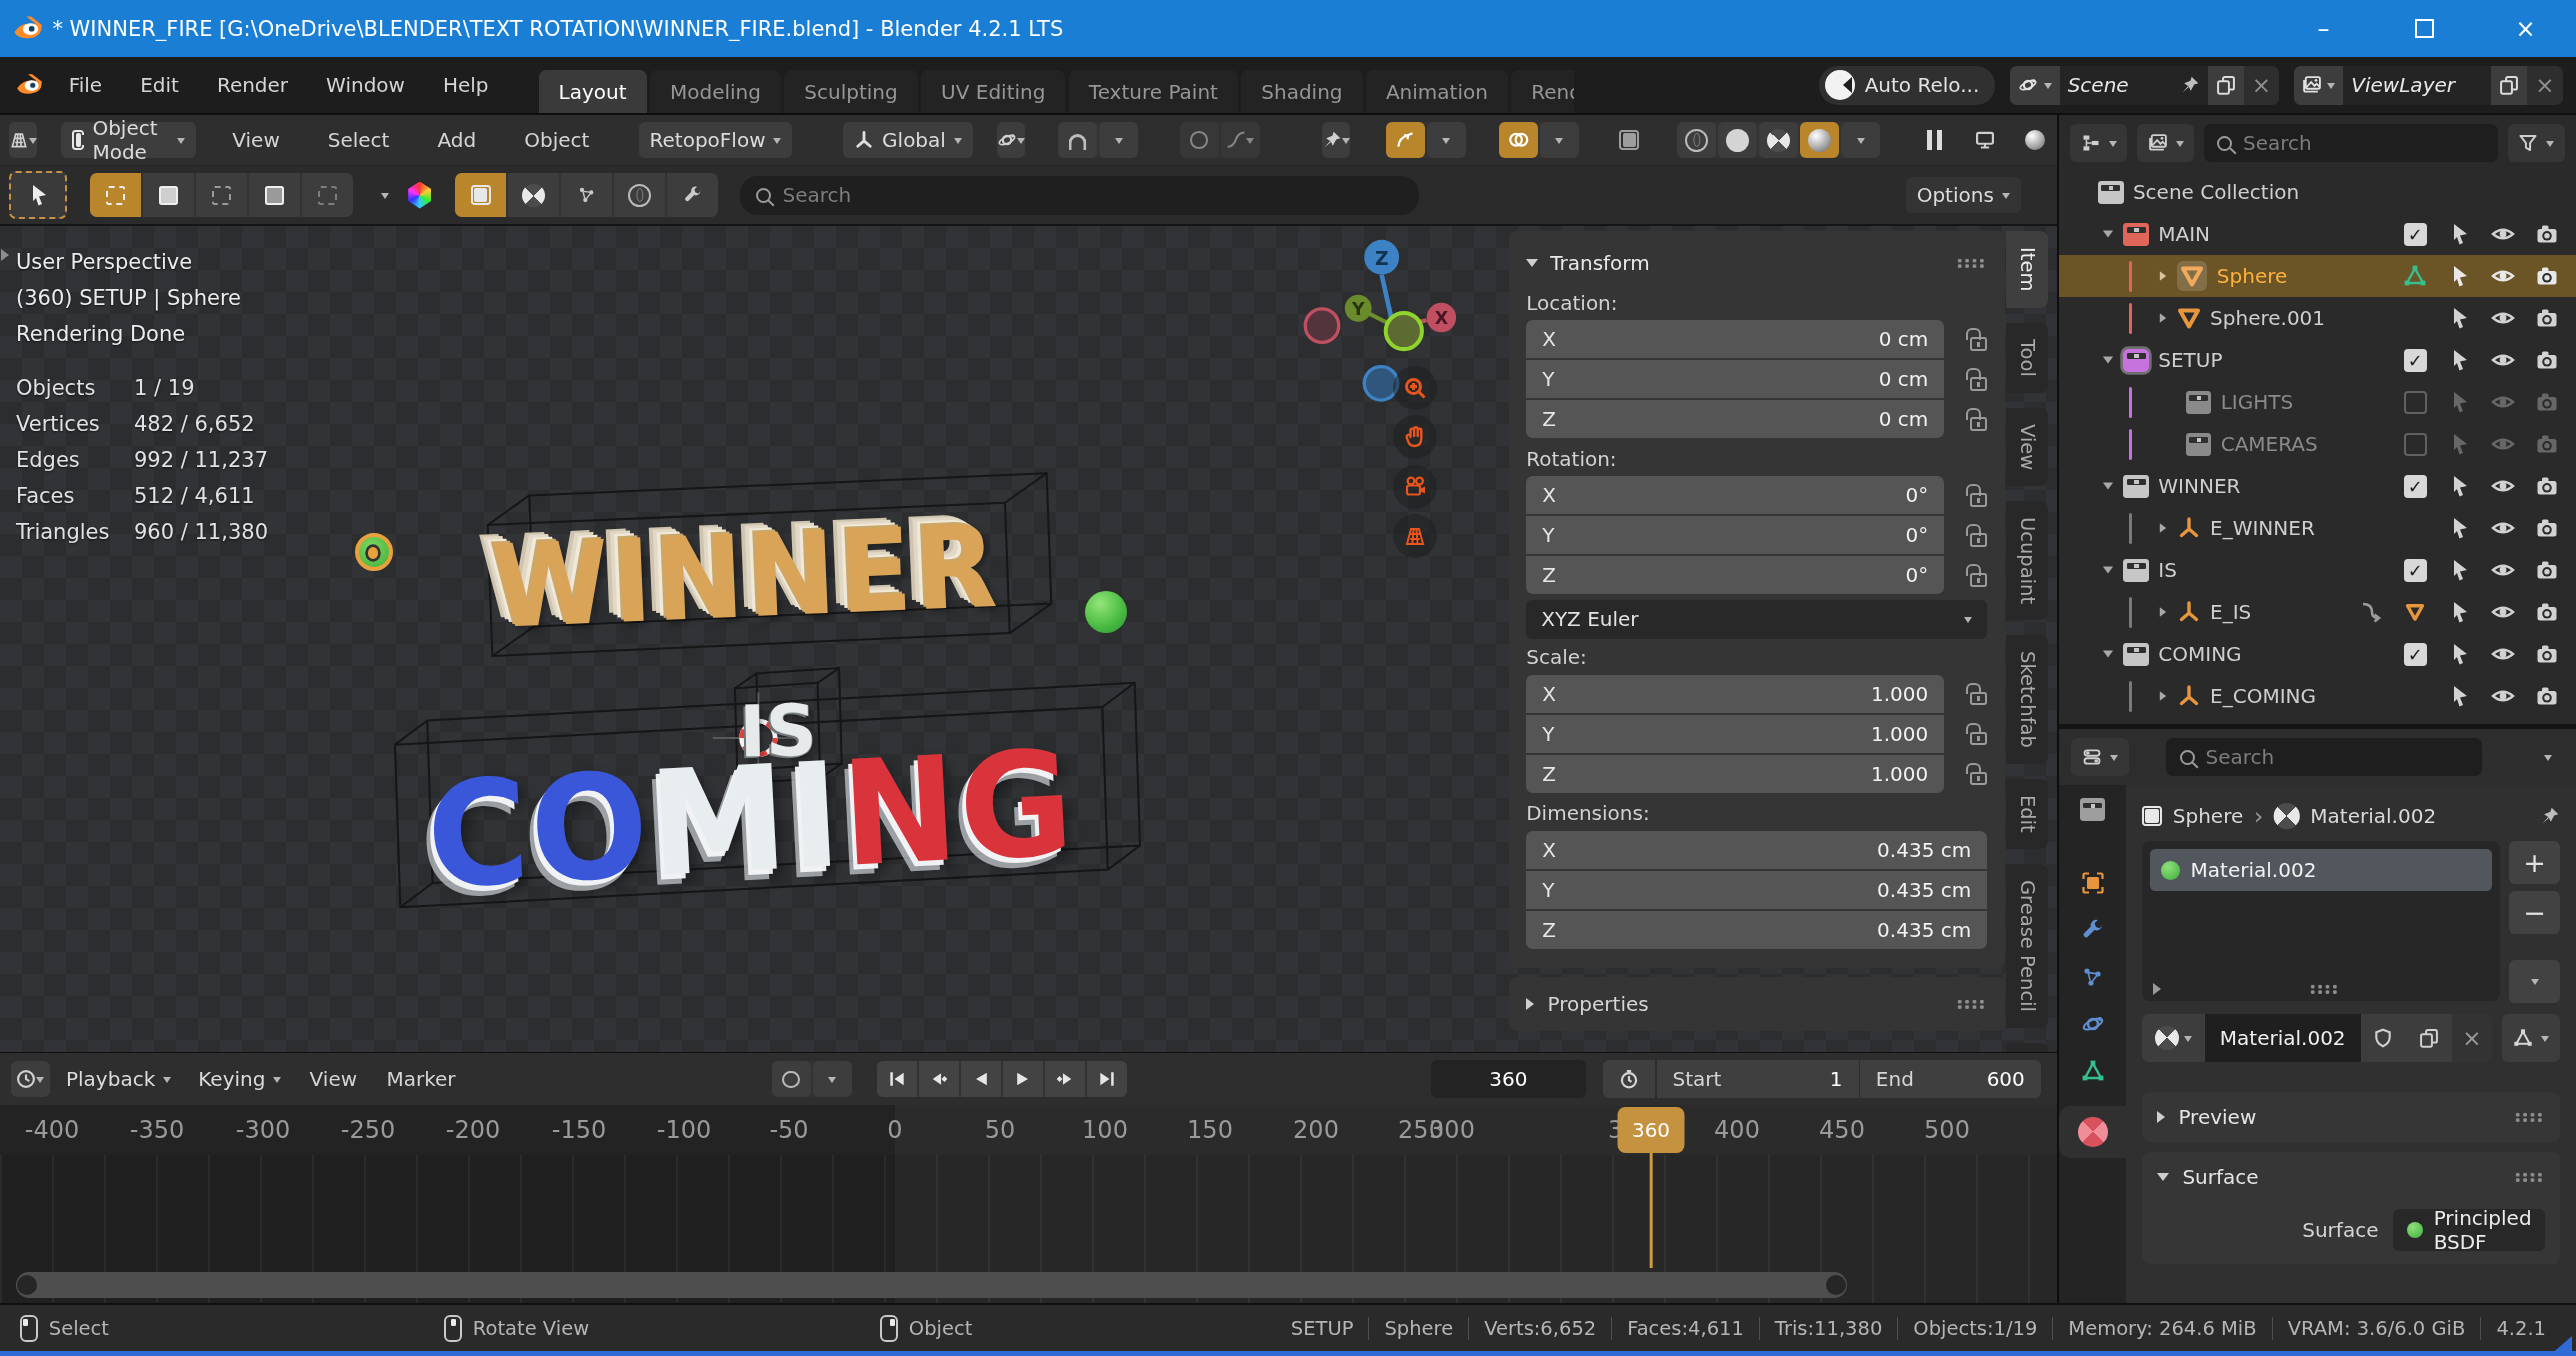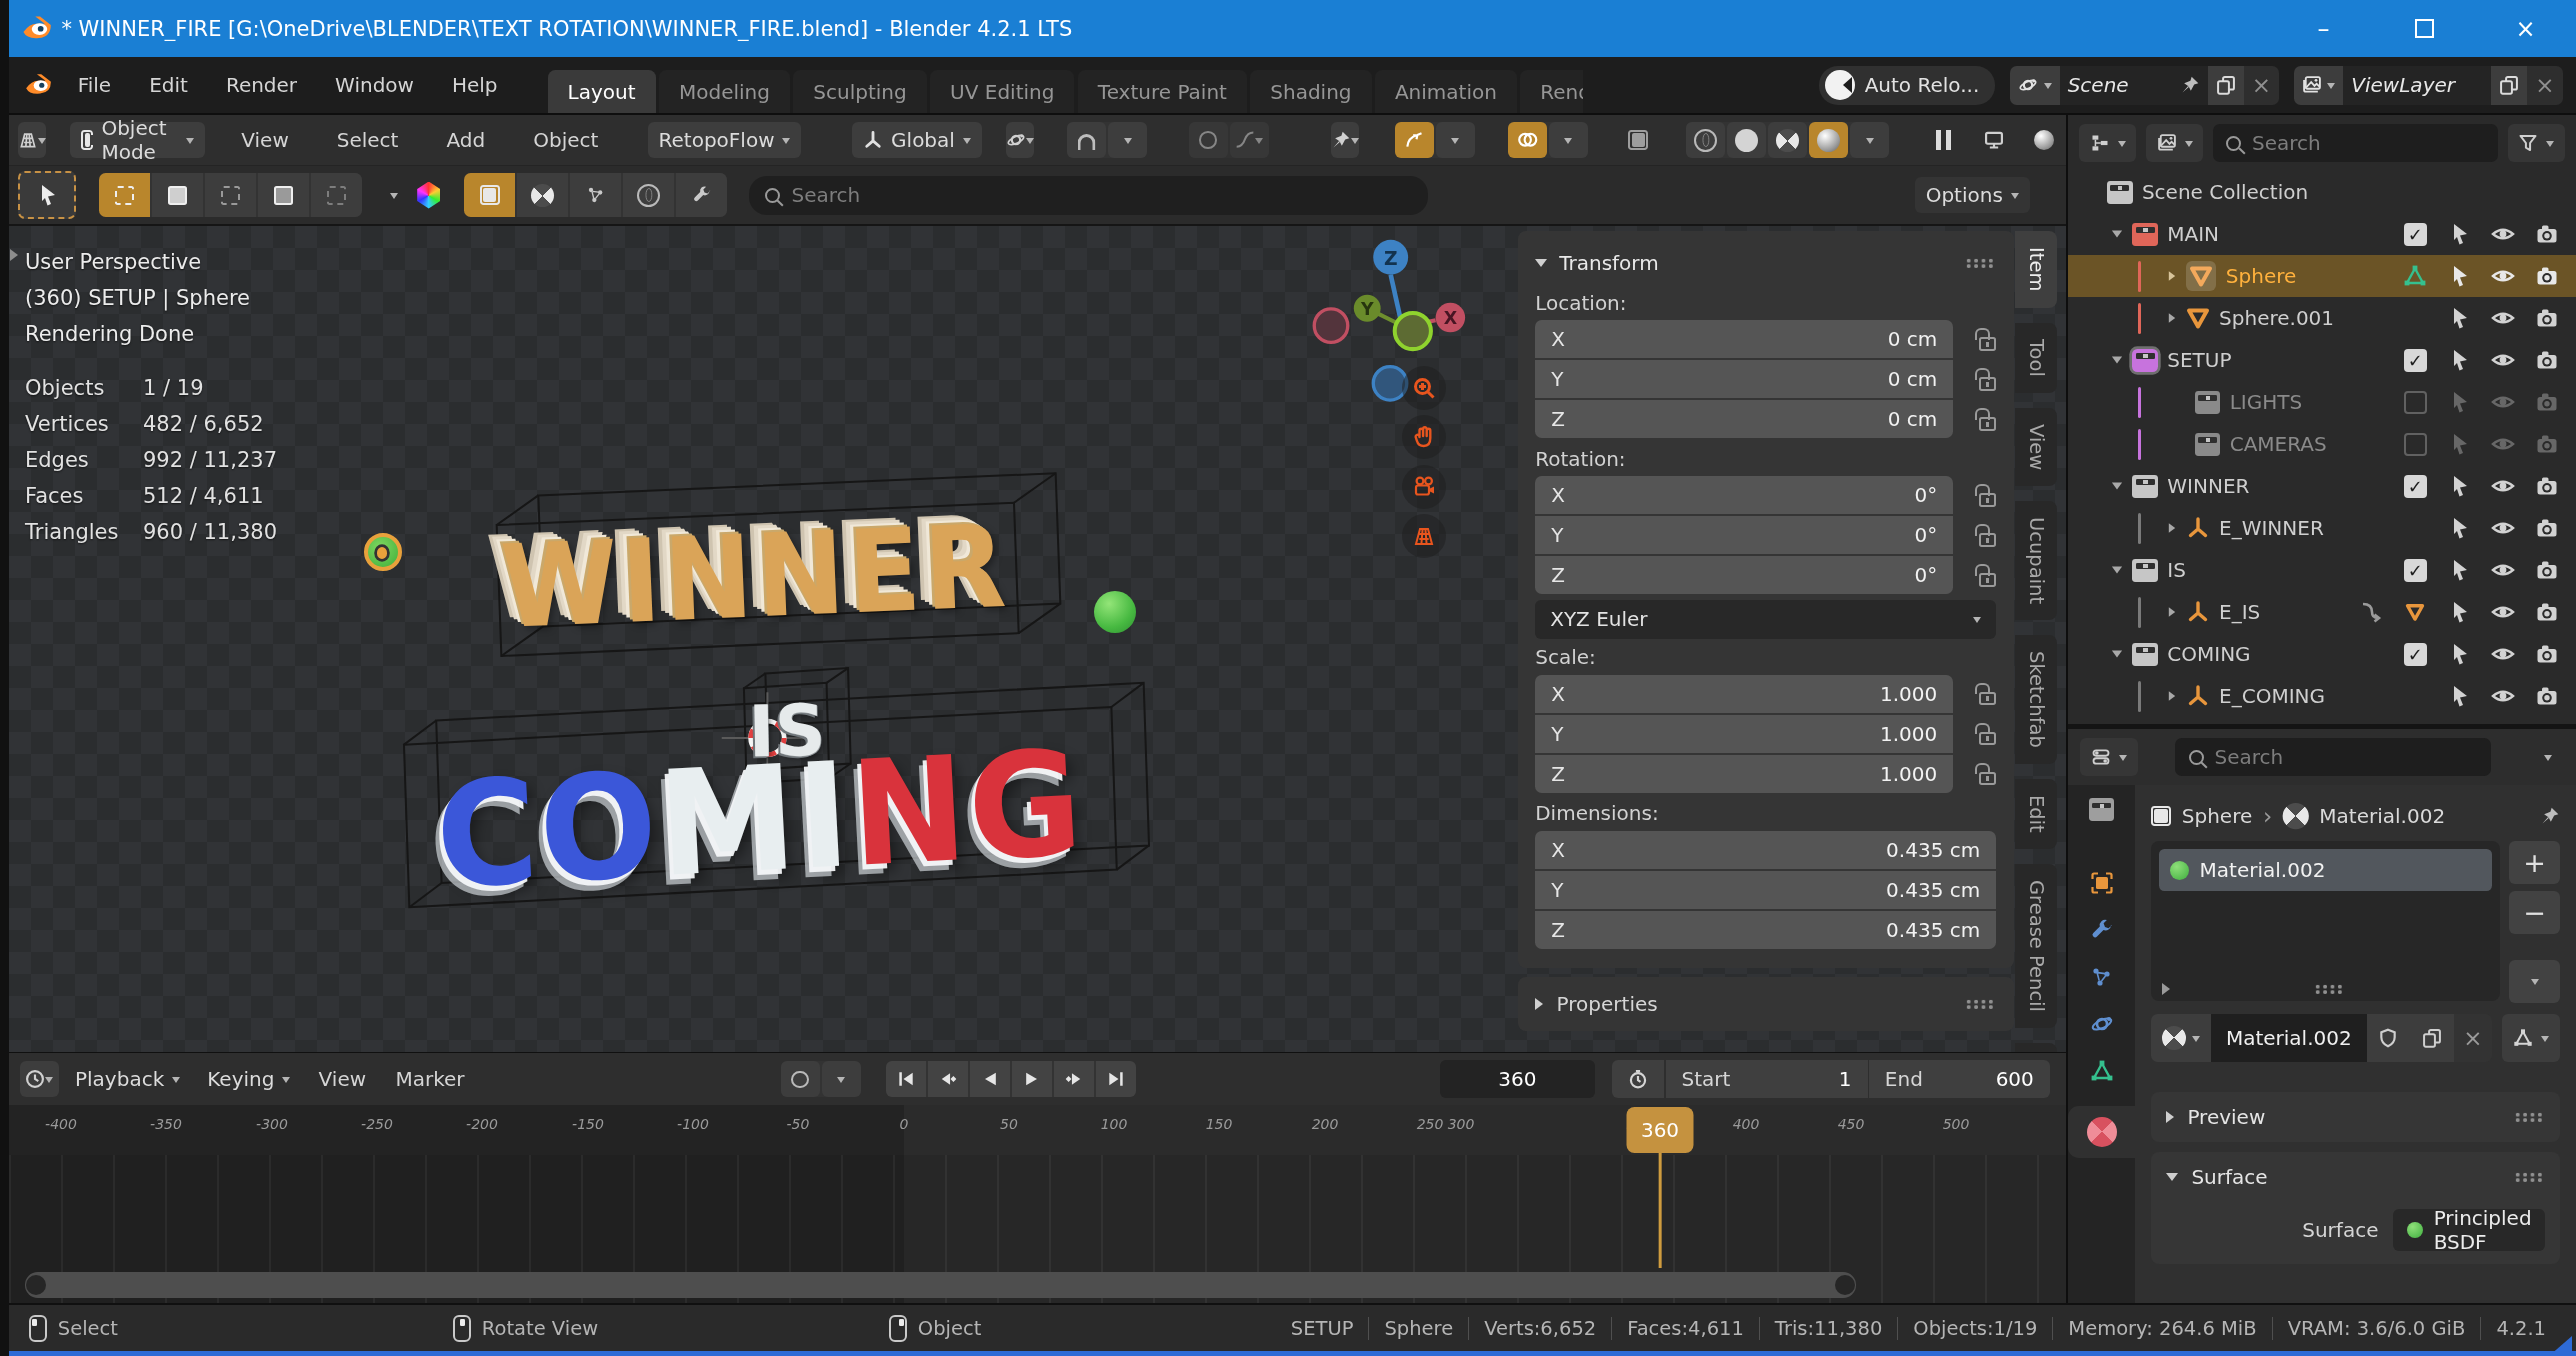--- a/index.html
+++ b/index.html
@@ -1,18 +1,18 @@
 <!DOCTYPE html>
 <html><head>
 <meta charset="utf-8">
 <style>
   *{box-sizing:border-box;margin:0;padding:0;}
   html,body{width:2576px;height:1357px;background:#111;overflow:hidden;
     font-family:"DejaVu Sans","Liberation Sans",sans-serif;font-size:20px;color:#d6d6d6;}
-  .app{position:absolute;inset:0;display:flex;flex-direction:column;padding-left:9px;}
+  .app{position:absolute;inset:0;display:flex;flex-direction:column;}
   svg{display:block;}
   input{font-family:inherit;outline:none;}
 
   
   .tb{height:57px;background:#1a7fd4;display:flex;align-items:center;color:#fff;font-size:21px;flex:none;}
   .tb-logo{margin:0 9.4px 0 12px;}
   .tb-title{flex:1;white-space:nowrap;overflow:hidden;}
   .winbtn{width:101px;height:57px;display:flex;align-items:center;justify-content:center;font-size:24px;color:#fff;}
   .winbtn .sq{width:19px;height:19px;border:2px solid #fff;}
 
@@ -182,21 +182,21 @@
   .tl-hdr{height:52px;display:flex;align-items:center;gap:5.4px;padding:0 10.8px;background:#2e2e2e;flex:none;}
   .tl-hdr .sp{flex:1;}
   .transport{display:flex;gap:2px;background:#333;border-radius:6px;overflow:hidden;}
   .tpb{width:40px;height:36px;background:#434343;display:flex;align-items:center;justify-content:center;color:#e6e6e6;}
   .framepill{width:155px;height:38px;background:#232323;border-radius:6px;display:flex;align-items:center;justify-content:center;color:#fff;}
   .sepill{display:flex;height:38px;border-radius:6px;overflow:hidden;gap:1.3px;}
   .sepill>div{background:#3f3f3f;display:flex;align-items:center;gap:13.4px;padding:0 16px;}
   .sepill .v{color:#fff;margin-left:auto;}
   .tl-grid{flex:1;position:relative;min-height:0;}
   .tl-ruler{height:50px;position:relative;background:linear-gradient(90deg,#232323 0 895px,#2b2b2b 895px);}
-  .tick{position:absolute;top:10.8px;transform:translateX(-50%);color:#9a9a9a;font-size:14px;font-style:italic;}
+  .tick{position:absolute;top:10.8px;transform:translateX(-50%);color:#9a9a9a;font-size:24px;}
   .tl-body{position:absolute;top:50px;left:0;right:0;bottom:0;background:linear-gradient(90deg,#202020 0 895px,#272727 895px);}
   .tl-body::before{content:'';position:absolute;inset:0;
     background-image:repeating-linear-gradient(90deg,rgba(255,255,255,.05) 0 2px,transparent 2px 52px);}
   .ph-line{position:absolute;left:1651px;top:44px;bottom:35px;width:2.7px;background:#cf9c3f;transform:translateX(-50%);}
   .ph-badge{position:absolute;left:1651px;top:1.3px;transform:translateX(-50%);width:67px;height:46px;background:#c5923f;border-radius:8px;
     display:flex;align-items:center;justify-content:center;color:#fff;z-index:3;}
   .hscroll{position:absolute;left:16px;bottom:5.4px;width:1831px;height:25.5px;background:#4e4e4e;border-radius:12.8px;}
   .hscroll::before,.hscroll::after{content:'';position:absolute;top:2.7px;width:20px;height:20px;border-radius:50%;background:#262626;}
   .hscroll::before{left:1.3px;} .hscroll::after{right:1.3px;}
 

